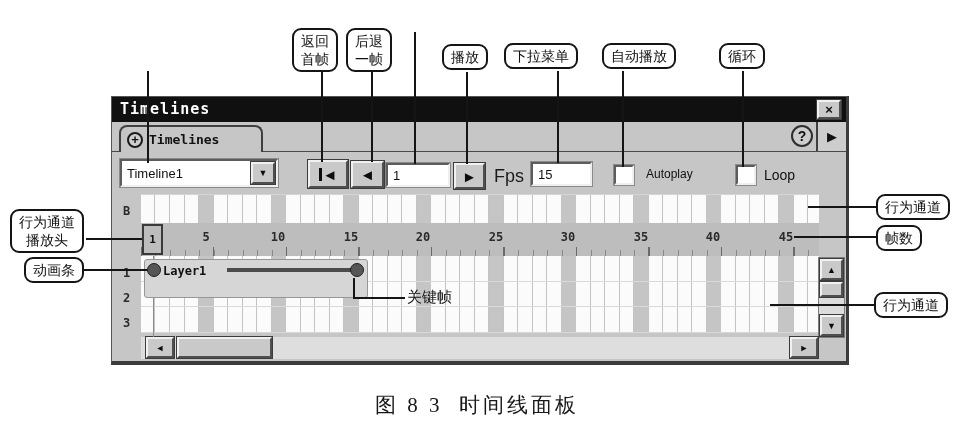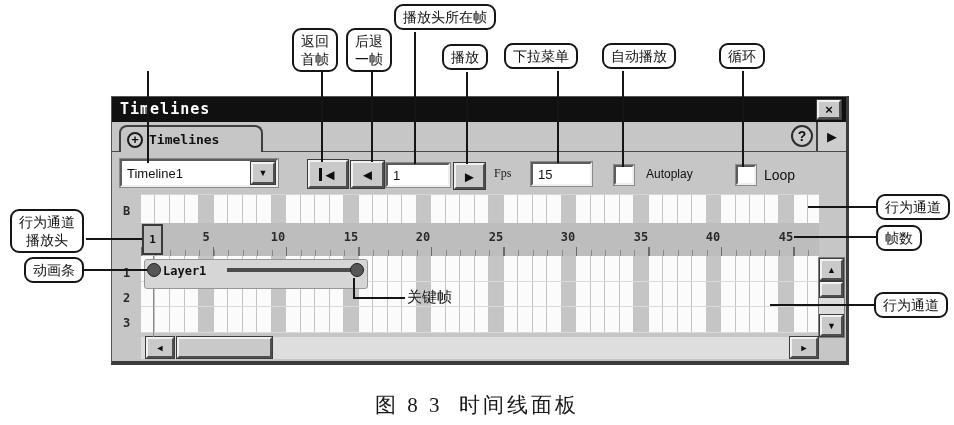--- a/index.html
+++ b/index.html
@@ -43,21 +43,21 @@
   .field{position:absolute;background:#fff;border-top:2px solid #5c5c5c;border-left:2px solid #5c5c5c;
          border-right:2px solid #efefef;border-bottom:2px solid #efefef;box-shadow:0 0 0 1px #8a8a8a;
          box-sizing:border-box;font-size:13px;display:flex;align-items:center;padding-left:5px;color:#111;}
   #combo{left:8px;top:62px;width:158px;height:28px;}
   #combo-btn{position:absolute;right:1px;top:1px;width:24px;height:22px;font-size:9px;}
   #btn-rewind{position:absolute;left:196px;top:63px;width:40px;height:28px;font-size:15px;gap:1px;}
   .rewind-bar{width:3px;height:13px;background:#0d0d0d;display:inline-block;}
   #btn-back{position:absolute;left:239px;top:64px;width:33px;height:27px;font-size:15px;}
   #frame-field{left:274px;top:66px;width:64px;height:24px;}
   #btn-play{position:absolute;left:342px;top:66px;width:31px;height:26px;font-size:15px;}
-  #fps-label{position:absolute;left:382px;top:69px;font-size:12px;color:#1a1a1a;font-family:Liberation Serif, serif;}
+  #fps-label{position:absolute;left:382px;top:69px;font-size:18px;color:#1a1a1a;}
   #fps-field{left:419px;top:65px;width:61px;height:24px;}
   .checkbox{position:absolute;width:20px;height:20px;background:#fff;border-top:2px solid #5c5c5c;border-left:2px solid #5c5c5c;
             border-right:2px solid #efefef;border-bottom:2px solid #efefef;box-shadow:0 0 0 1px #8a8a8a;box-sizing:border-box;}
   #cb-autoplay{left:502px;top:68px;} #cb-loop{left:624px;top:68px;}
   #lbl-autoplay{position:absolute;left:534px;top:70px;font-size:12px;}
   #lbl-loop{position:absolute;left:652px;top:70px;font-size:14px;}
 
   
   .cells{background-color:#fbfbfb;background-image:
       repeating-linear-gradient(90deg, transparent 0 58px, #c5c5c5 58px 72.5px),
@@ -72,21 +72,21 @@
            repeating-linear-gradient(90deg,#8a8a8a 0 1px,transparent 1px 14.5px);
          background-size:100% 9px,100% 6px;background-position:0 100%,0 100%;background-repeat:no-repeat;}
   .rn{position:absolute;top:7px;transform:translateX(-50%);font-family:"DejaVu Sans Mono",monospace;
       font-weight:bold;font-size:12px;color:#2a2a2a;}
   #playhead{position:absolute;left:30px;top:127px;width:21px;height:31px;border:2px solid #3a3a3a;
             background:#bdbdbd;box-sizing:border-box;display:flex;align-items:center;justify-content:center;
             font-family:"DejaVu Sans Mono",monospace;font-weight:bold;font-size:11px;}
   #rows{position:absolute;left:29px;top:159px;width:678px;height:81px;}
   .anim-row{width:100%;box-sizing:border-box;border-bottom:1px solid #d9d9d9;}
   #playhead-line{position:absolute;left:41px;top:159px;width:1px;height:81px;background:#8a8a8a;z-index:2;}
-  #anim-bar{position:absolute;left:32px;top:162px;width:224px;height:30px;background:#d6d6d6;
+  #anim-bar{position:absolute;left:32px;top:162px;width:224px;height:39px;background:#d6d6d6;
             border:1px solid #979797;border-radius:3px;box-sizing:border-box;z-index:3;}
   .kf{position:absolute;top:3px;width:14px;height:14px;border-radius:50%;background:#565656;border:1px solid #1e1e1e;box-sizing:border-box;}
   #kf1{left:2px;} #kf2{left:205px;}
   #bar-line{position:absolute;left:82px;top:8px;width:126px;height:4px;background:#4c4c4c;}
   #bar-label{position:absolute;left:18px;top:4px;font-family:"DejaVu Sans Mono",monospace;font-weight:bold;font-size:12px;}
 
   
   #vscroll{position:absolute;left:706px;top:160px;width:27px;height:81px;background:#dcdcdc;border:1px solid #7d7d7d;box-sizing:border-box;}
   #vs-up{position:absolute;left:1px;top:1px;width:23px;height:21px;font-size:9px;}
   #vs-thumb{position:absolute;left:1px;top:24px;width:23px;height:15px;}
@@ -208,21 +208,20 @@
       <div class="btn" id="hs-left">
         <span>◄</span>
       </div>
       <div class="btn" id="hs-thumb"></div>
       <div class="btn" id="hs-right">
         <span>►</span>
       </div>
     </div>
   </div>
 
-  <div class="co-box" style="left:394px;top:4px">播放头所在帧</div>
   <div class="co-box" style="left:346px;top:28px">后退
 一帧</div>
   <div class="co-box" style="left:292px;top:28px">返回
 首帧</div>
   <div class="co-box" style="left:442px;top:44px">播放</div>
   <div class="co-box" style="left:504px;top:43px">下拉菜单</div>
   <div class="co-box" style="left:602px;top:43px">自动播放</div>
   <div class="co-box" style="left:719px;top:43px">循环</div>
   <div class="co-box" style="left:10px;top:209px">行为通道
 播放头</div>

